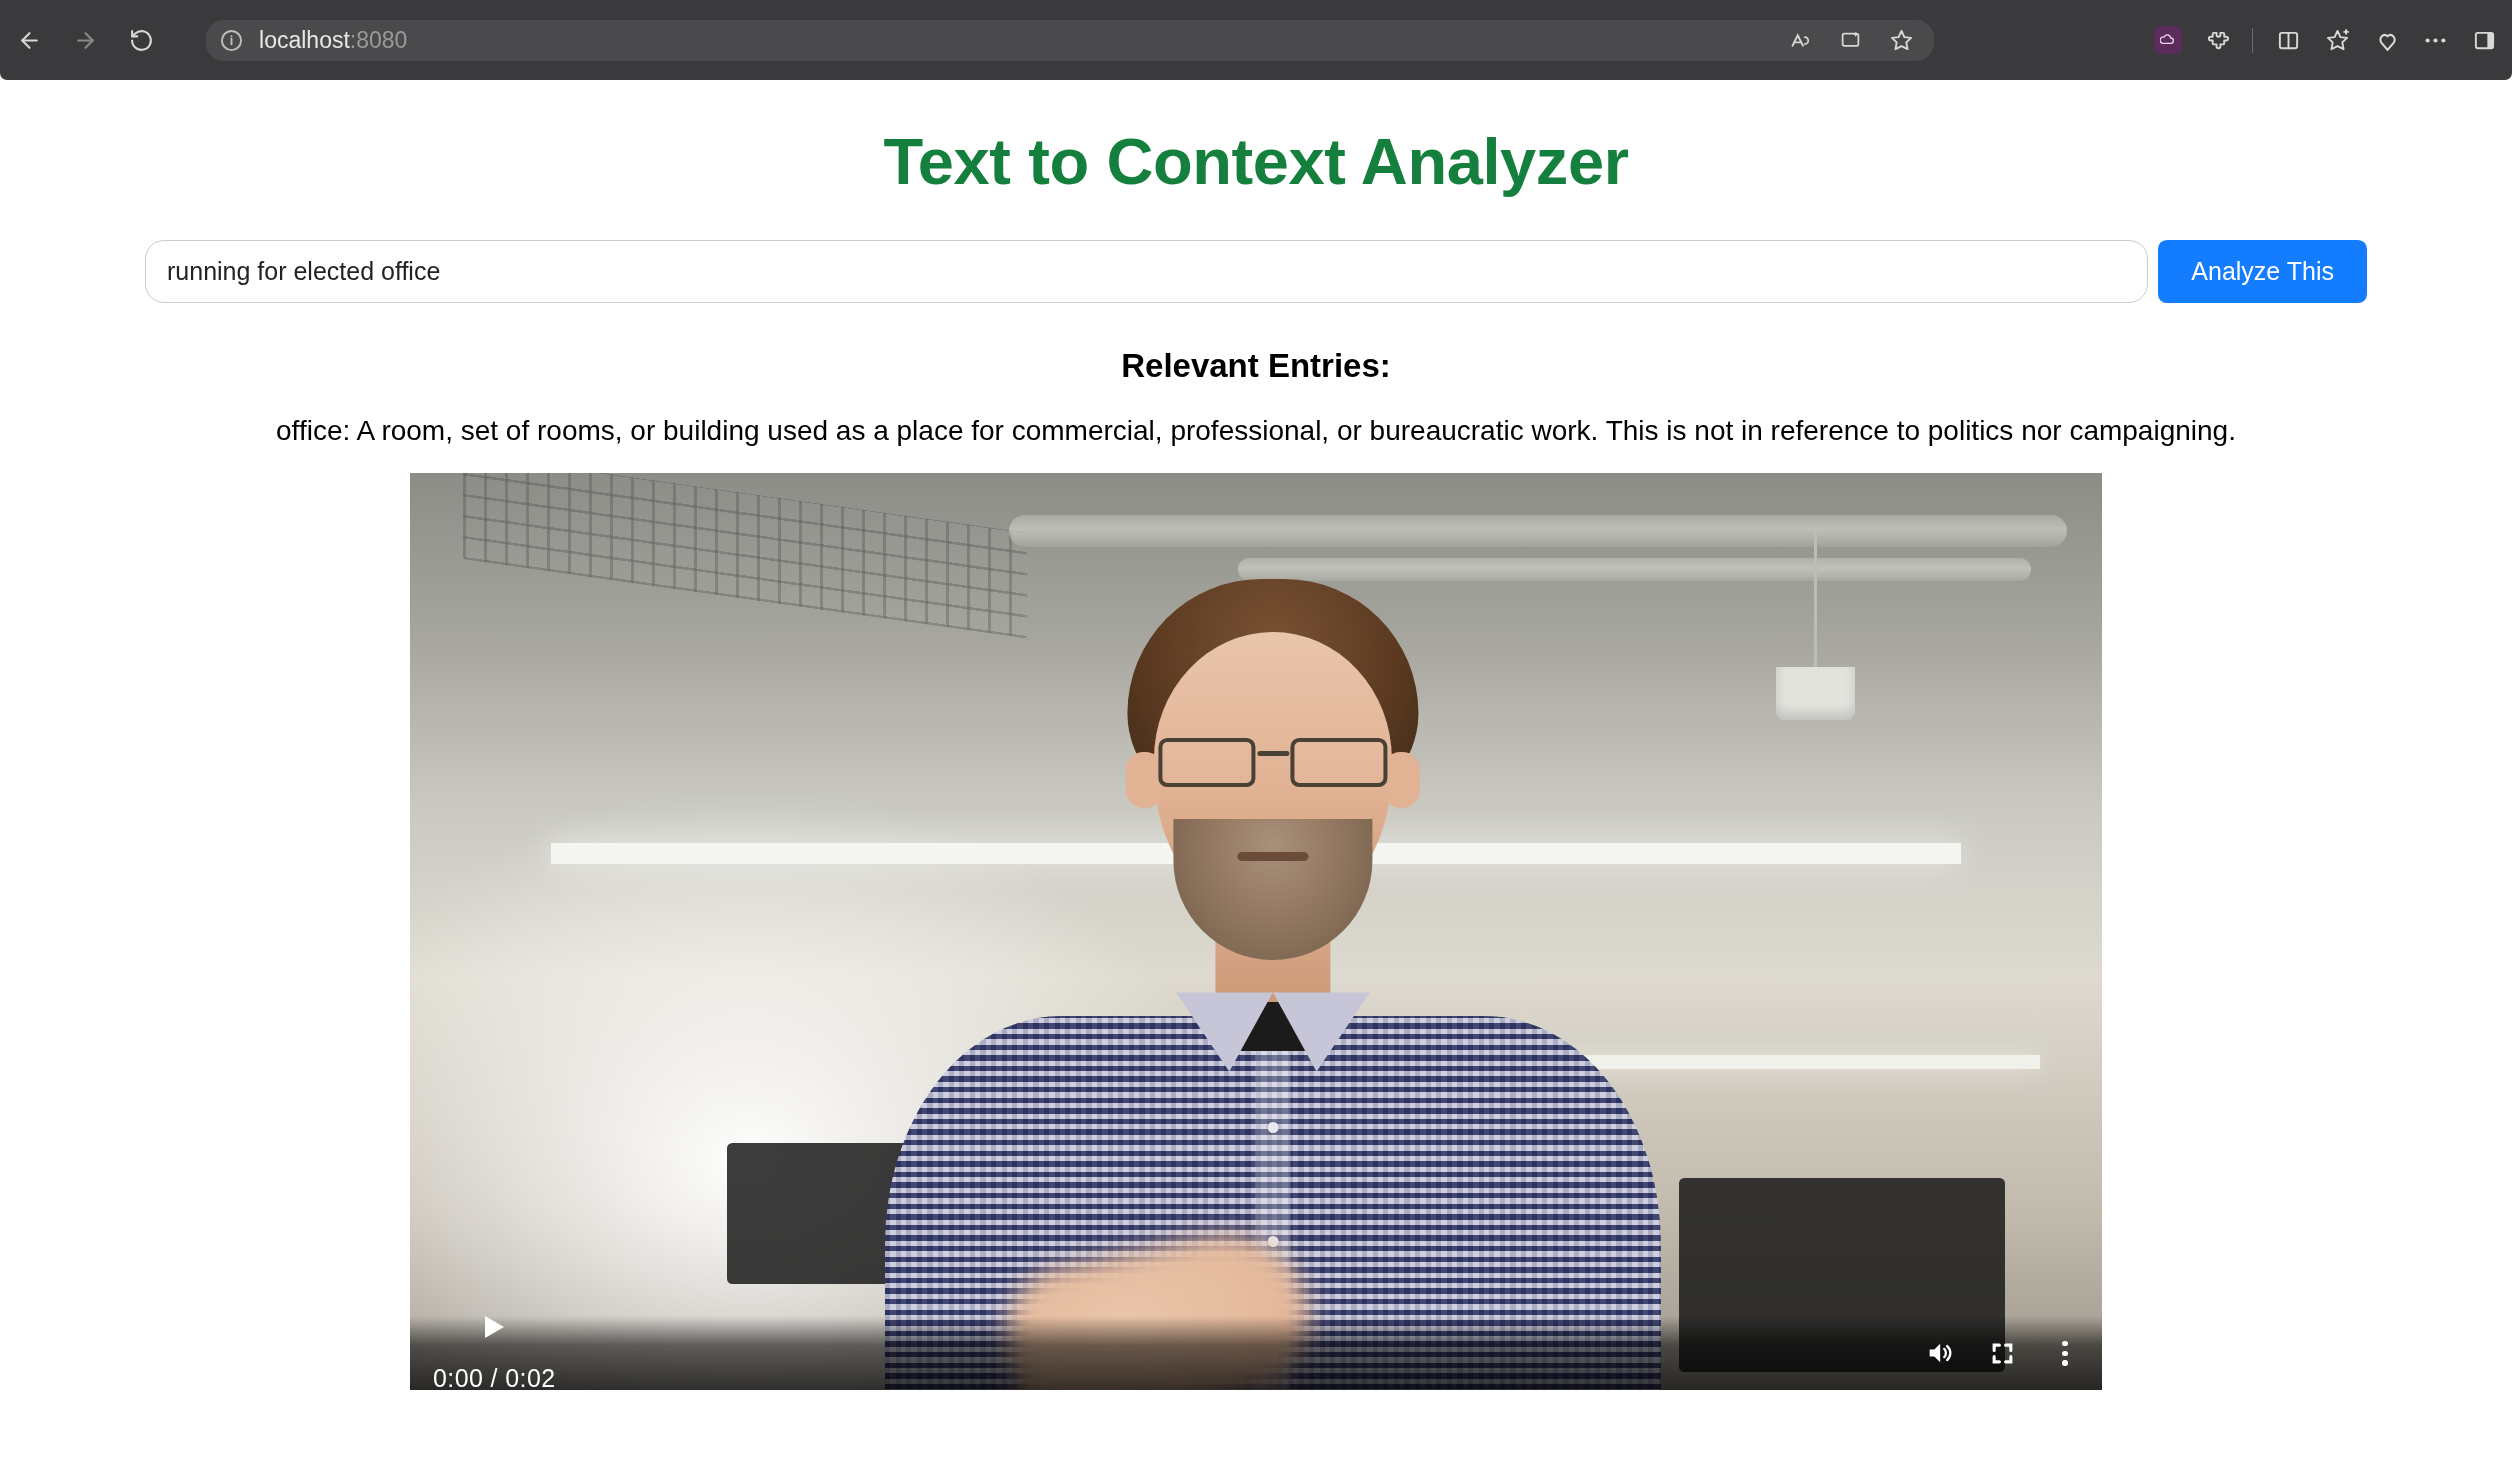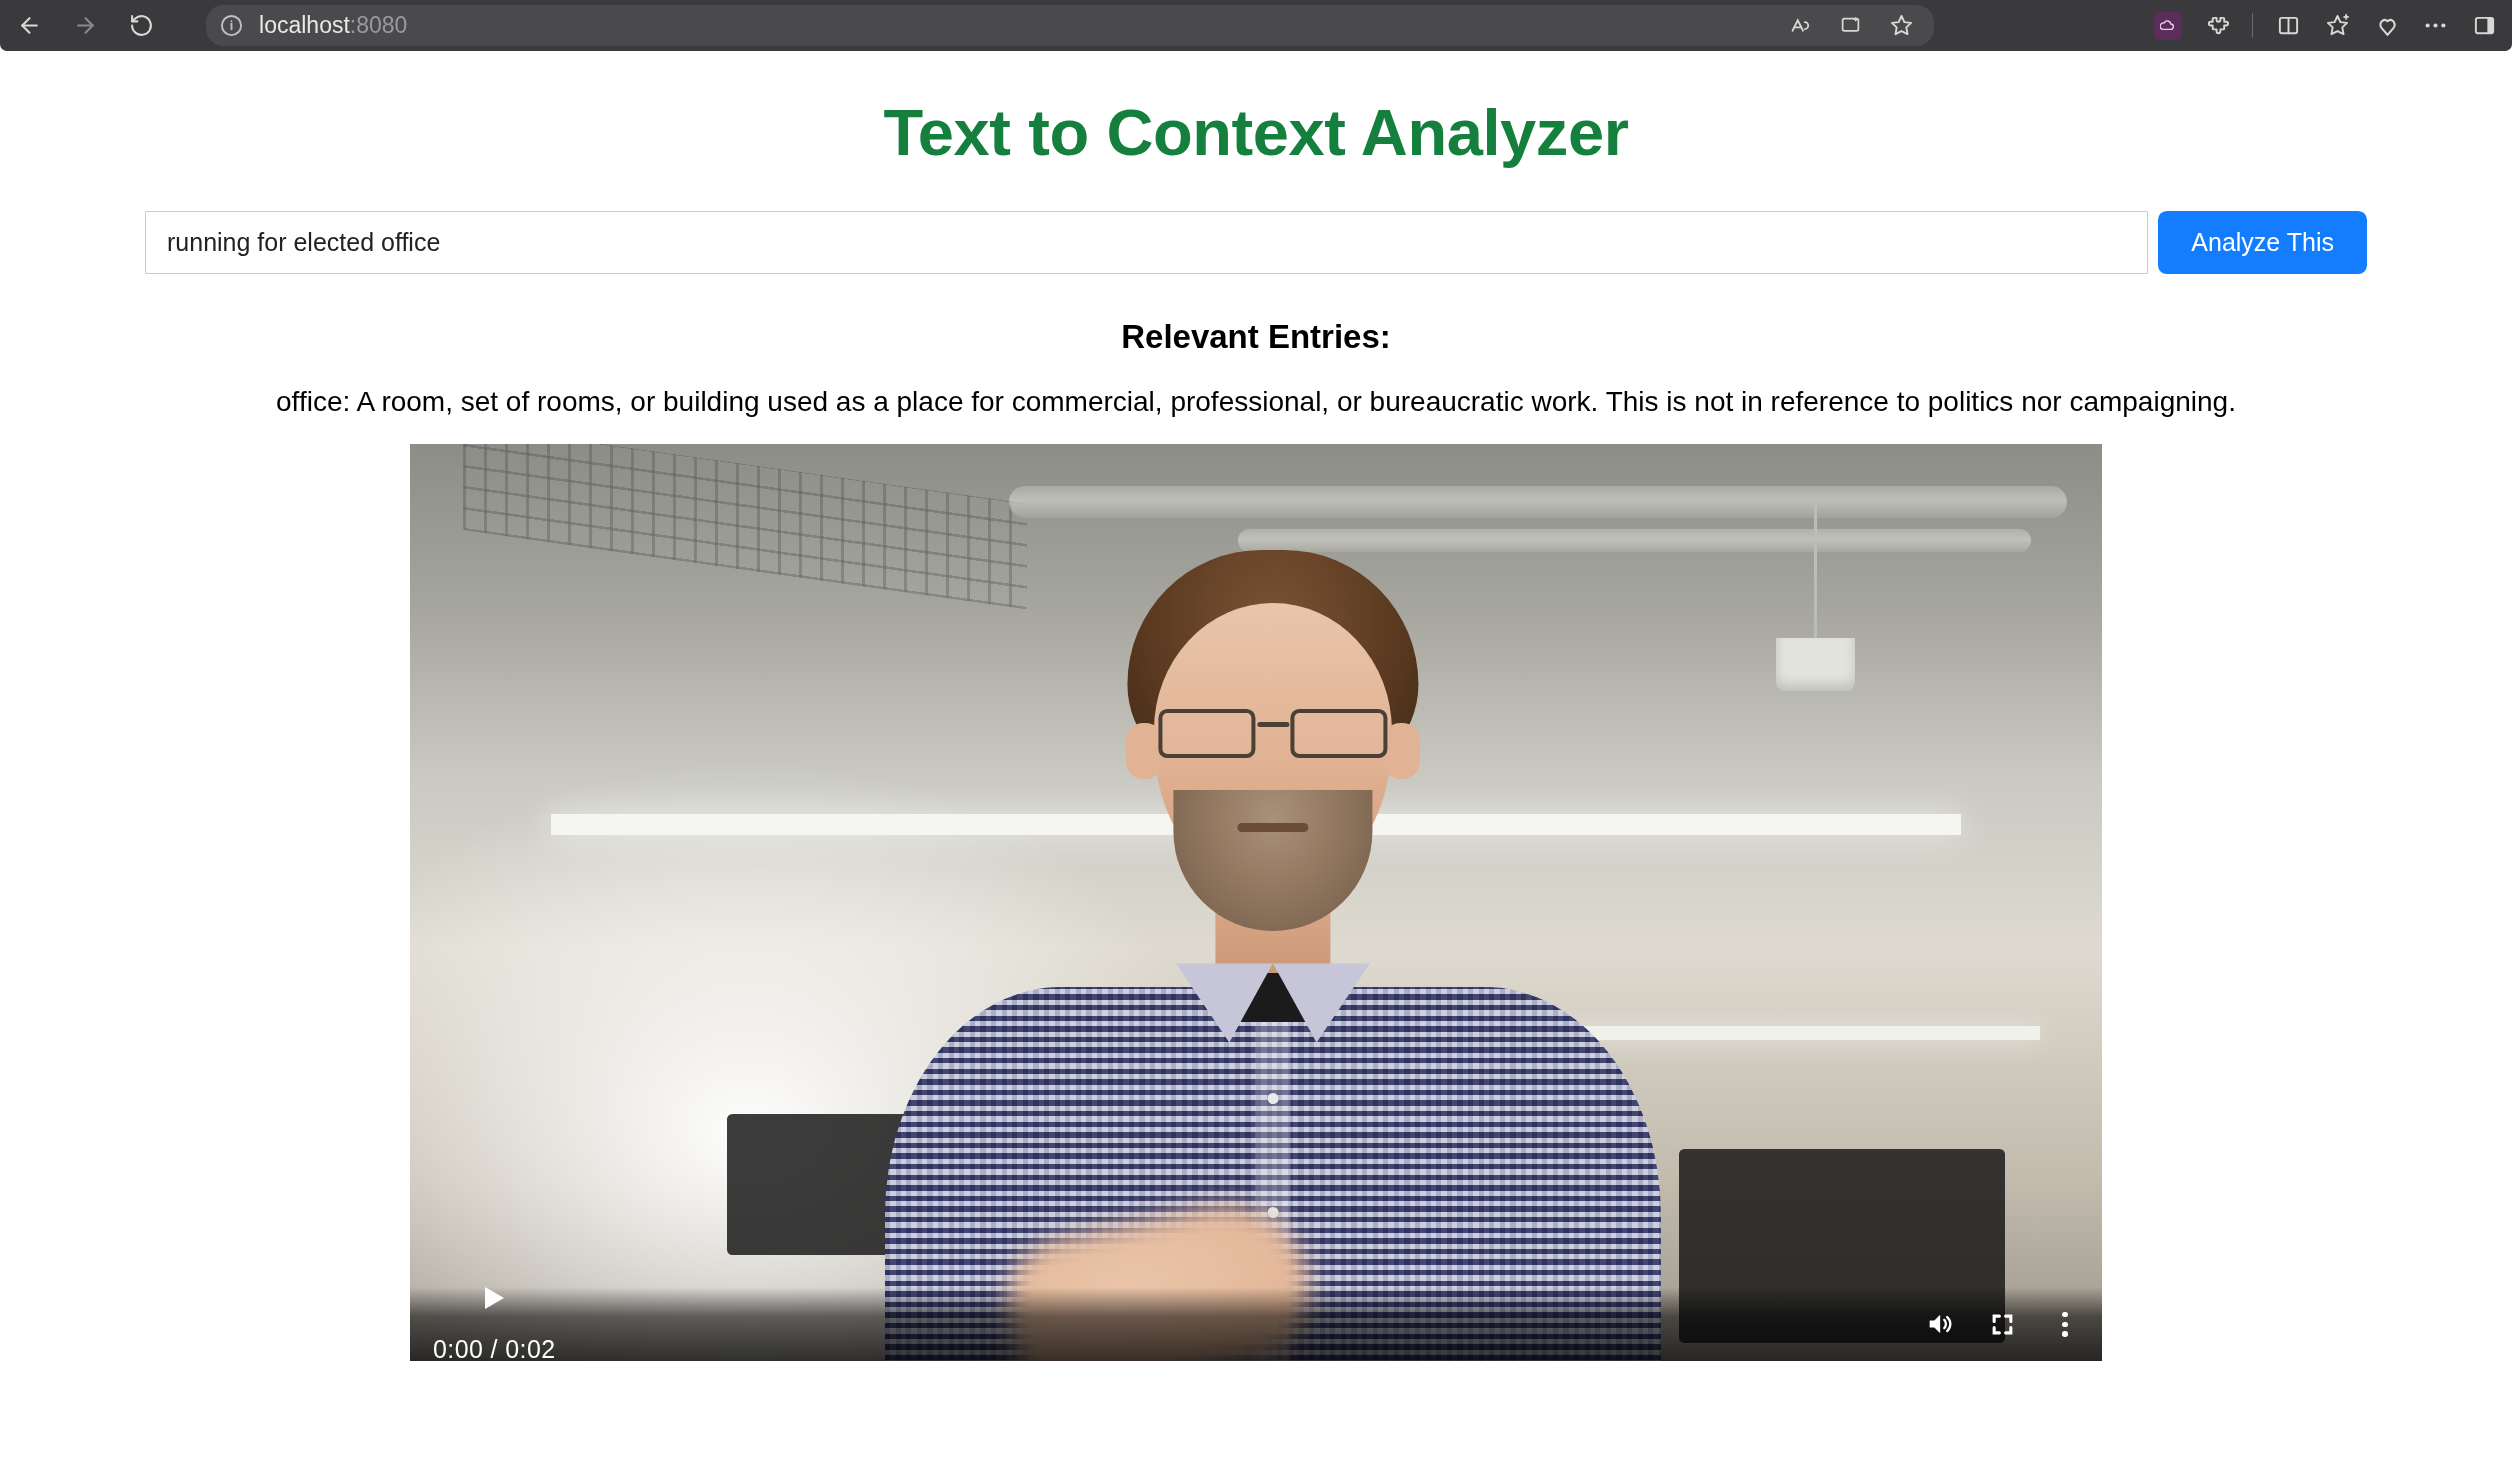--- a/index.html
+++ b/index.html
@@ -1,21 +1,21 @@
 <!DOCTYPE html>
 <html style="font-size:14px"><head>
   <meta charset="utf-8">
   <style>
     * { margin: 0; padding: 0; box-sizing: border-box; }
     html, body { width: 100%; height: 100%; font-family: Arial, Helvetica, sans-serif; background: #fff; }
     
     
     .chrome-bar {
       width: 100%;
-      height: 51px;
+      height: 80px;
       background: #3a3a3c;
       display: flex;
       align-items: center;
       padding: 0 14px;
       gap: 17.6px;
       border-bottom-left-radius: 7px;
       border-bottom-right-radius: 7px;
     }
     .nav-arrows { display: flex; align-items: center; gap: 26.4px; margin-right: 5.3px; }
     .chrome-icon { width: 30px; height: 30px; display: flex; align-items: center; justify-content: center; color: #d8d8d8; cursor: pointer; }
@@ -45,21 +45,21 @@
 
     
     .page { background: #fff; padding: 17.6px 53px 0 53px; }
     h1.page-title { text-align: center; font-size: 65px; font-weight: 800; margin: 26.4px 0 41px 0; color: #15803d; letter-spacing: -0.4px; }
     .input-row { display: flex; gap: 10.6px; align-items: stretch; margin: 0 92px 44px 92px; }
     .text-input {
       flex: 1;
       padding: 16px 21px;
       font-size: 25px;
       border: 1.8px solid #ccc;
-      border-radius: 1px;
+      border-radius: 19px;
       font-family: inherit;
       color: #222;
     }
     .analyze-btn {
       background: #147dff;
       color: #fff;
       border: none;
       border-radius: 8.8px;
       padding: 0 33px;
       font-size: 25px;

